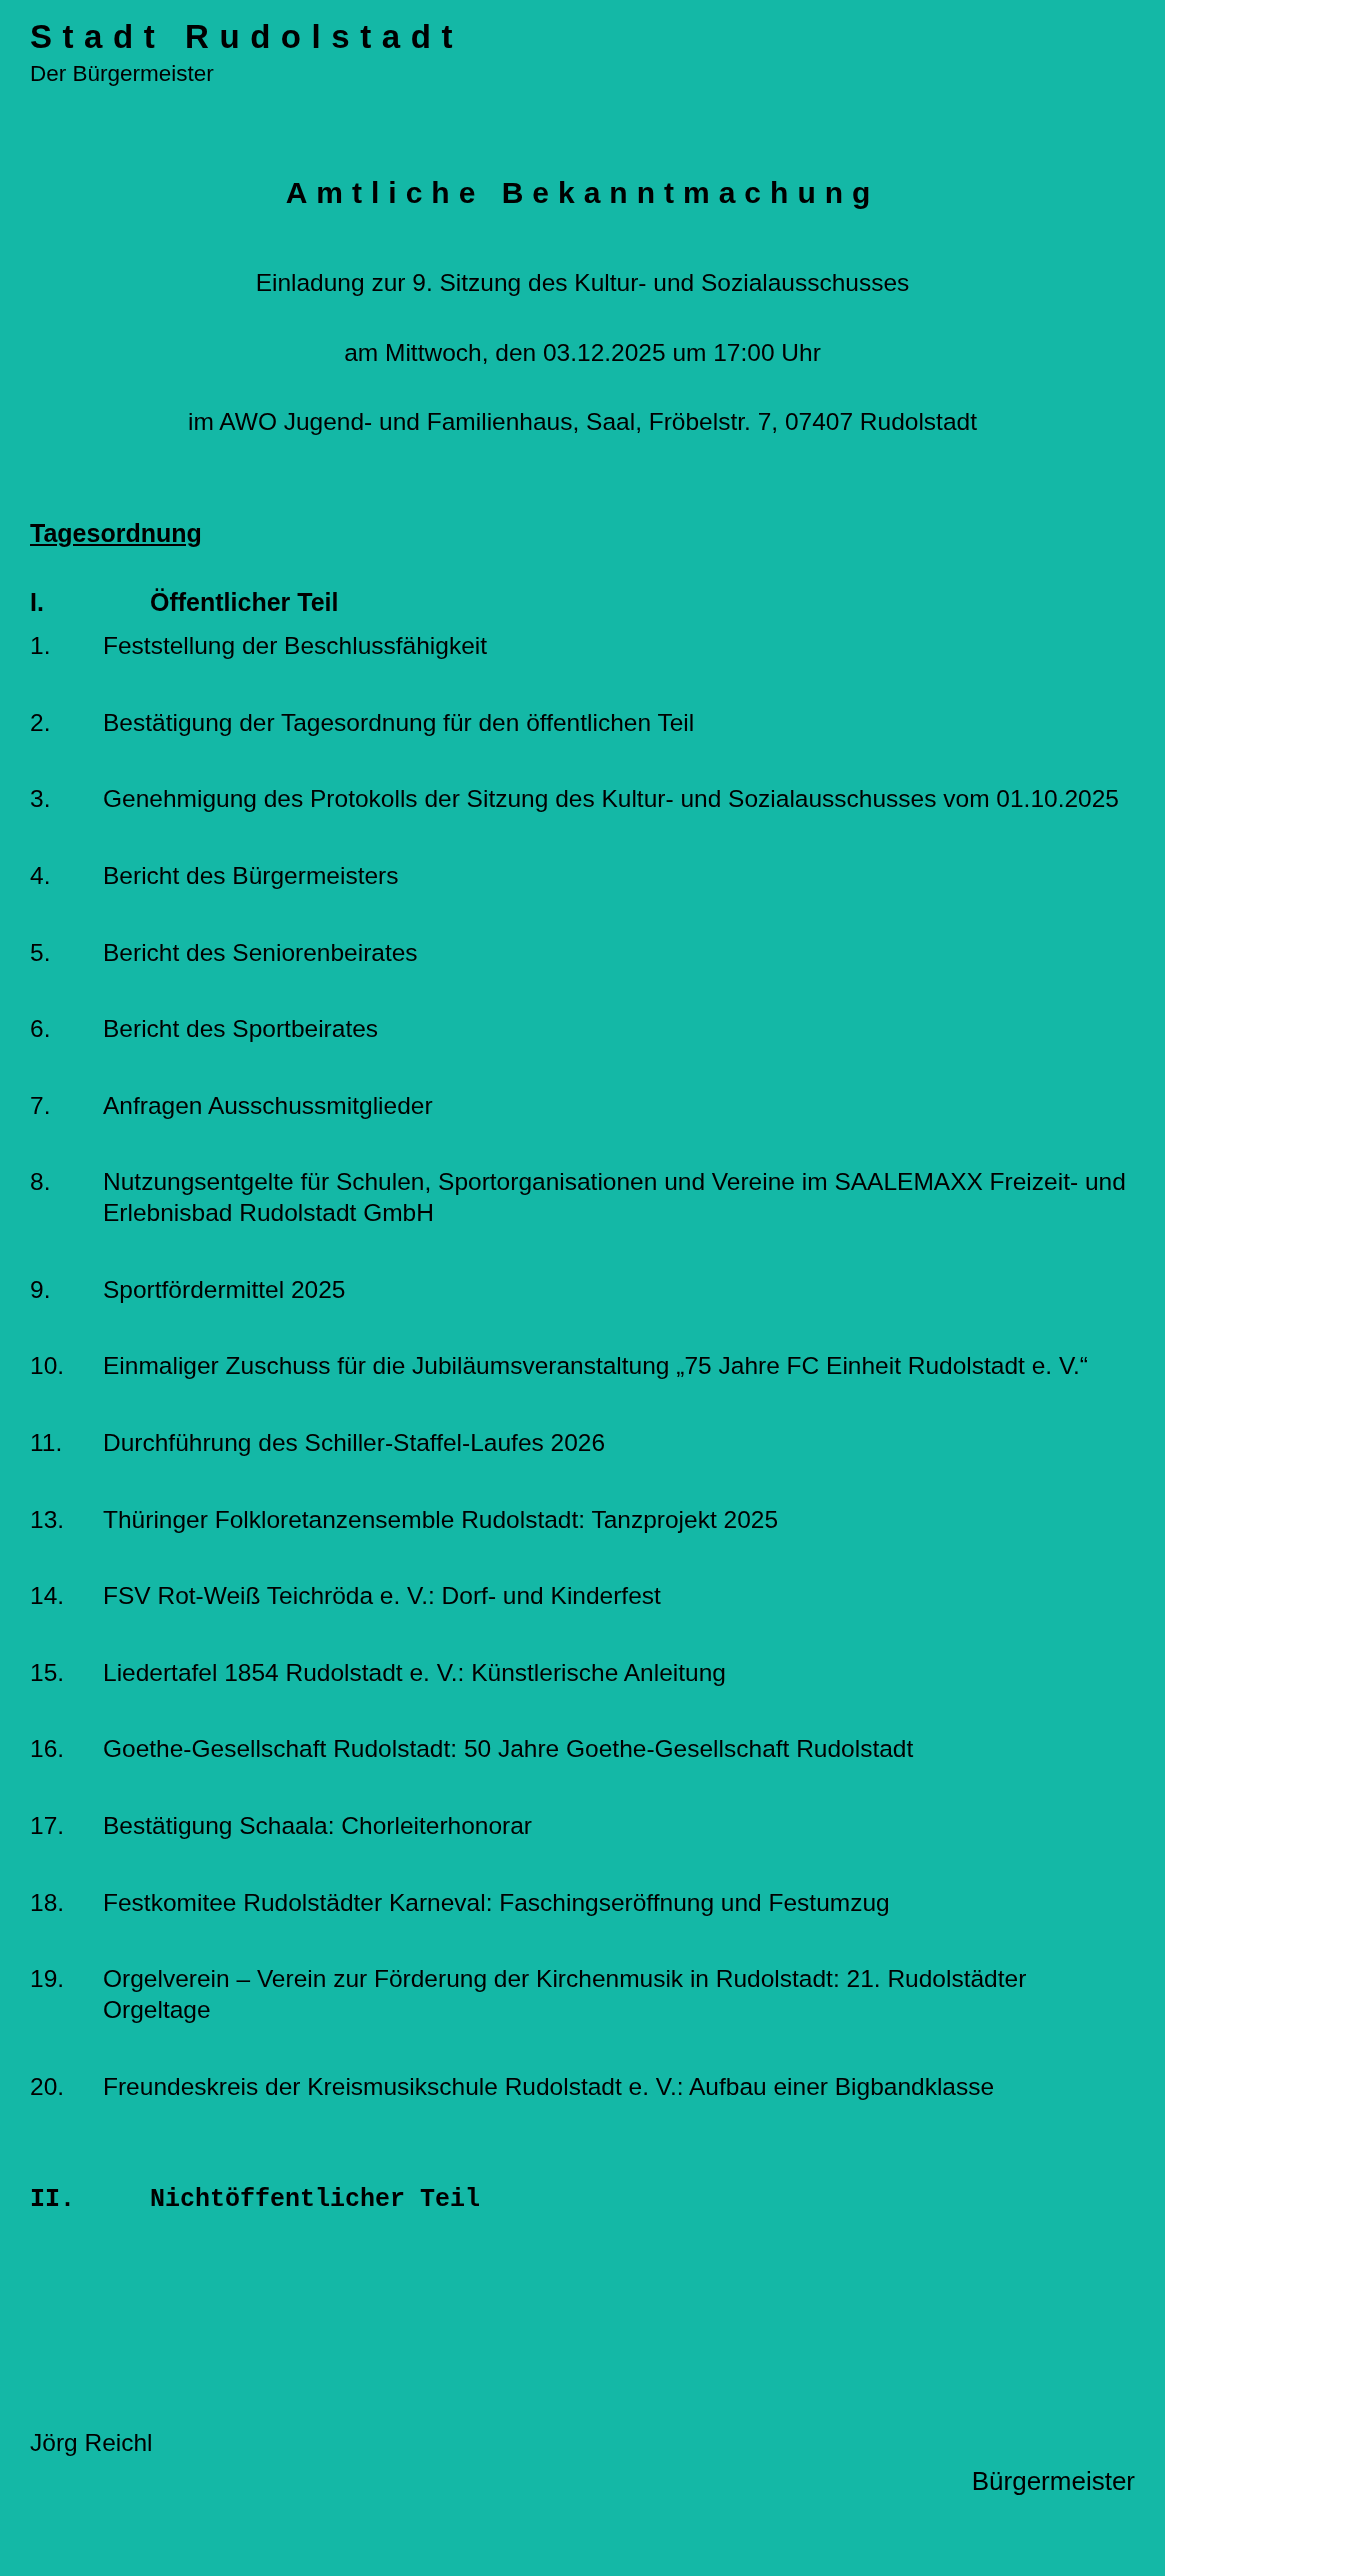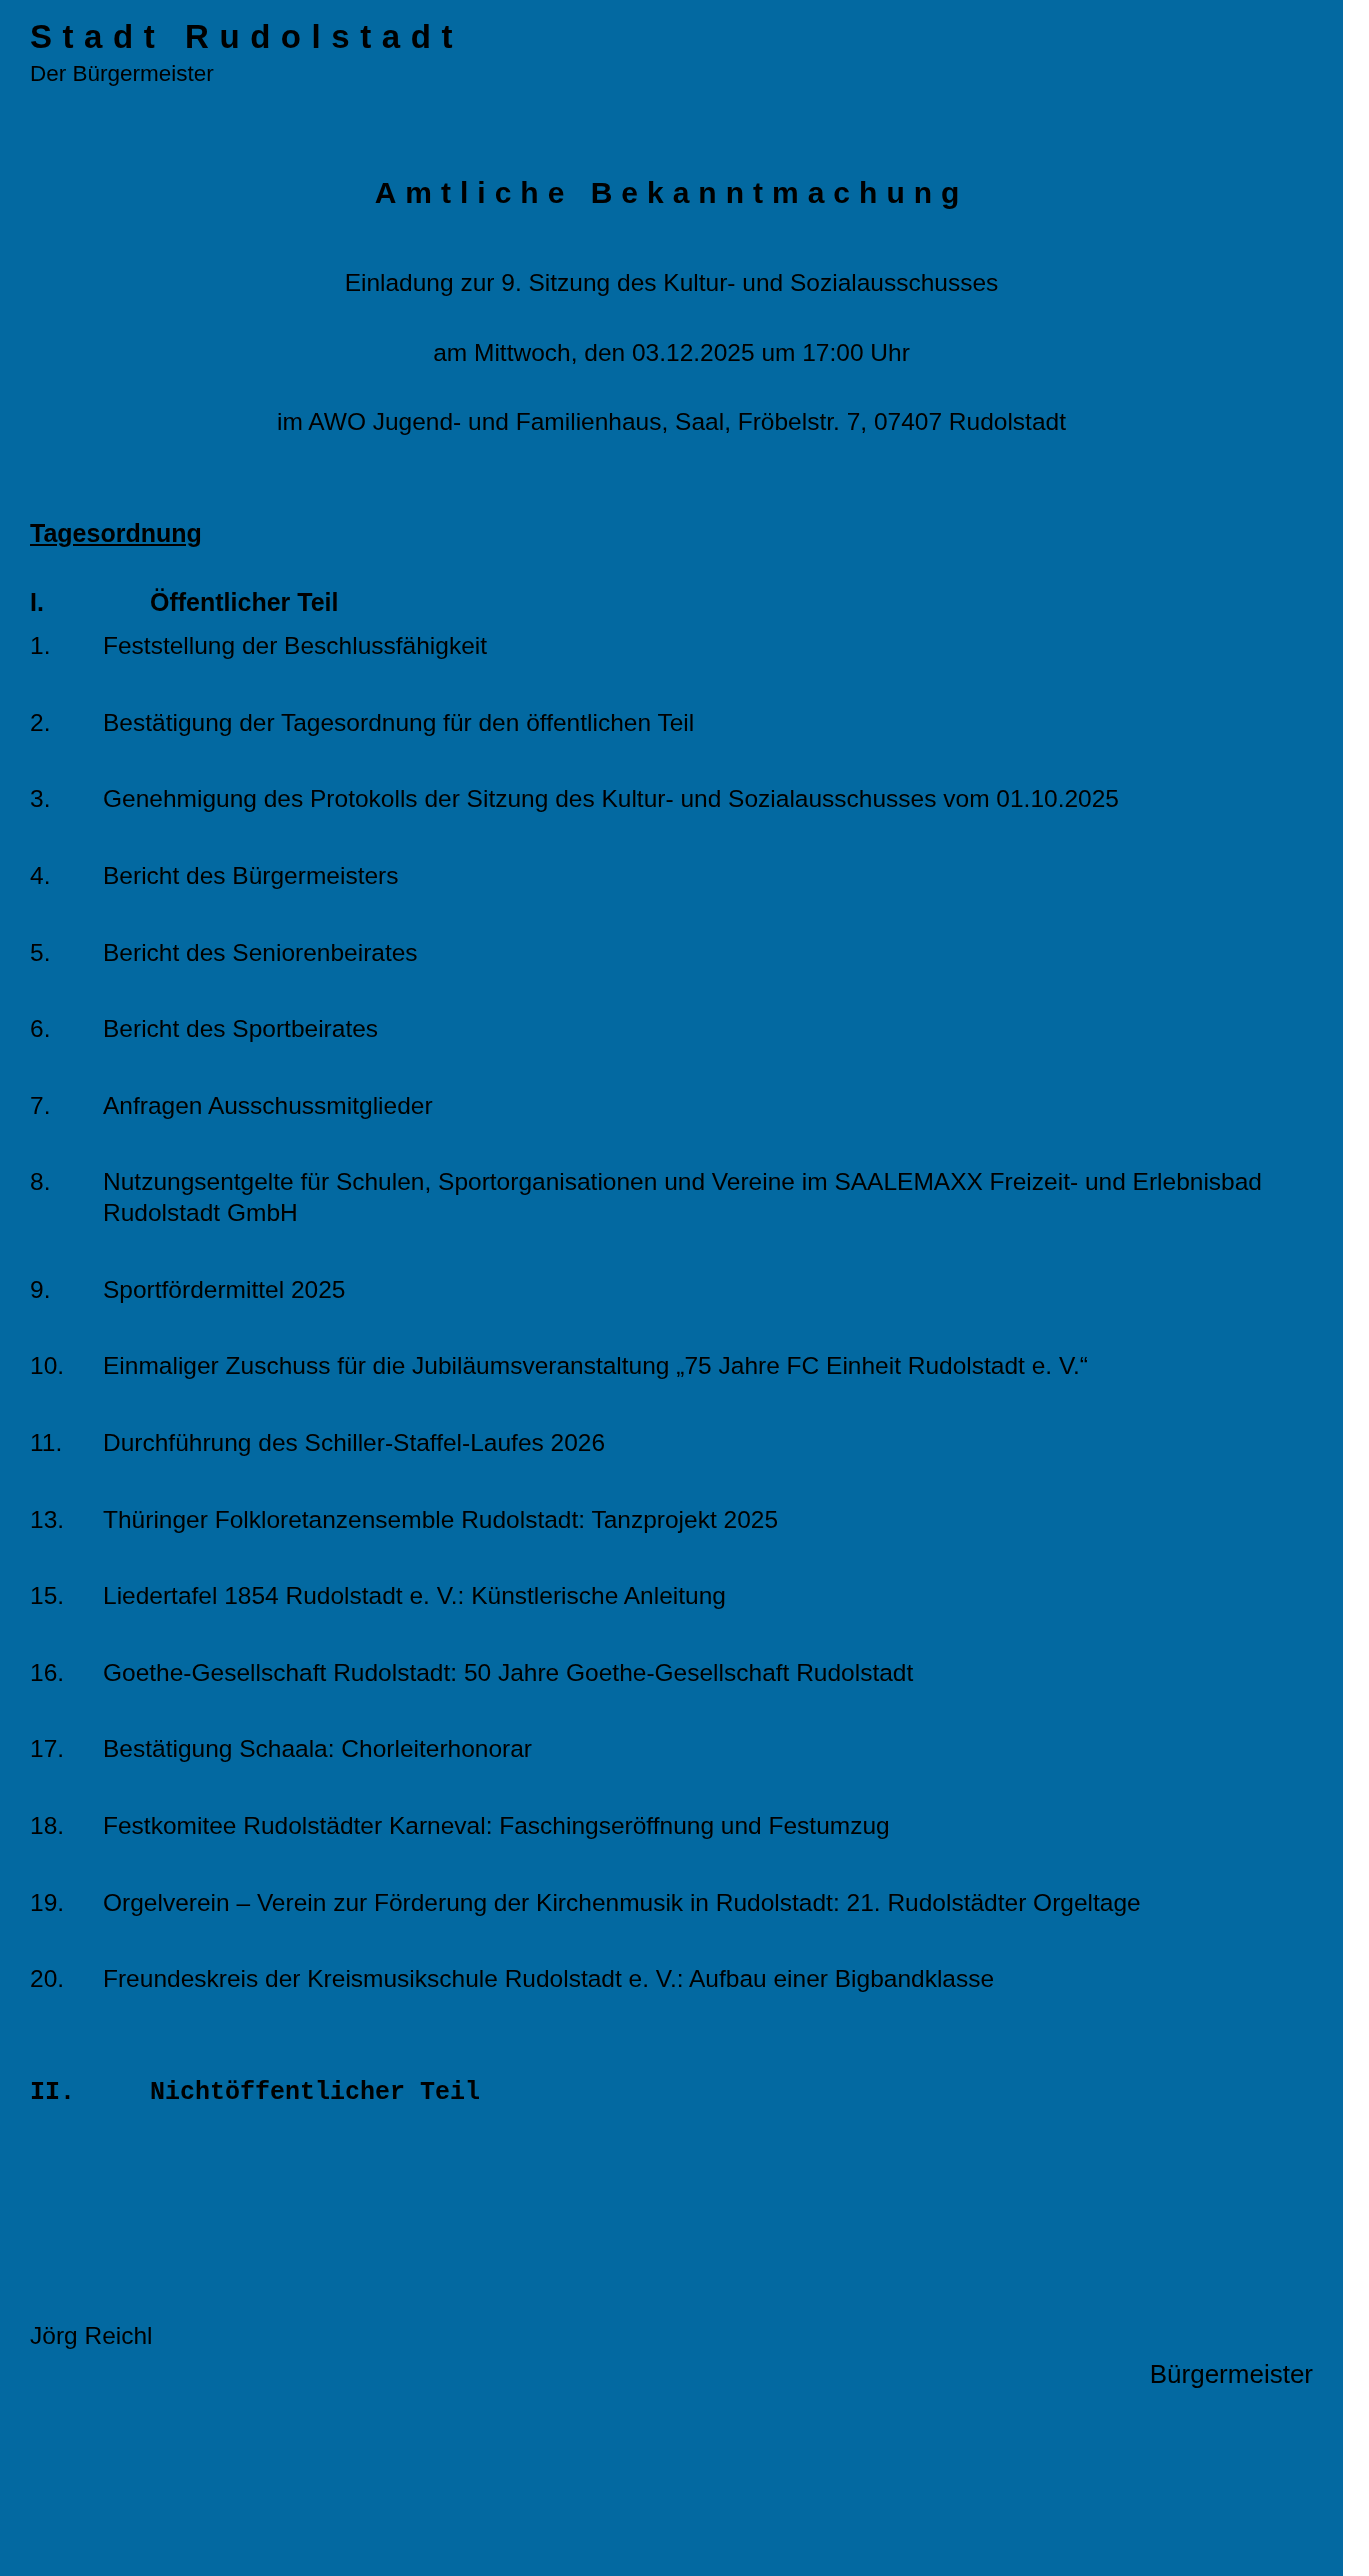--- a/index.html
+++ b/index.html
@@ -9,24 +9,24 @@
   }
   body {
     width: 1369px;
     height: 2576px;
     font-family: "Liberation Sans", sans-serif;
     color: #000000;
     overflow: hidden;
   }
   .page {
     box-sizing: border-box;
-    width: 1343px;
+    width: 1165px;
     height: 2576px;
     padding: 18px 30px 0 30px;
-    background: #0369a1;
+    background: #14b8a6;
   }
   .org-name {
     font-size: 33px;
     font-weight: bold;
     letter-spacing: 0.32em;
     line-height: 1.15;
     white-space: nowrap;
   }
   .org-role {
     margin-top: 3.9px;
@@ -172,20 +172,24 @@
     </div>
     <div class="item">
       <span class="num">11.</span>
       <span class="txt">Durchführung des Schiller-Staffel-Laufes 2026</span>
     </div>
     <div class="item">
       <span class="num">13.</span>
       <span class="txt">Thüringer Folkloretanzensemble Rudolstadt: Tanzprojekt 2025</span>
     </div>
     <div class="item">
+      <span class="num">14.</span>
+      <span class="txt">FSV Rot-Weiß Teichröda e. V.: Dorf- und Kinderfest</span>
+    </div>
+    <div class="item">
       <span class="num">15.</span>
       <span class="txt">Liedertafel 1854 Rudolstadt e. V.: Künstlerische Anleitung</span>
     </div>
     <div class="item">
       <span class="num">16.</span>
       <span class="txt">Goethe-Gesellschaft Rudolstadt: 50 Jahre Goethe-Gesellschaft Rudolstadt</span>
     </div>
     <div class="item">
       <span class="num">17.</span>
       <span class="txt">Bestätigung Schaala: Chorleiterhonorar</span>

